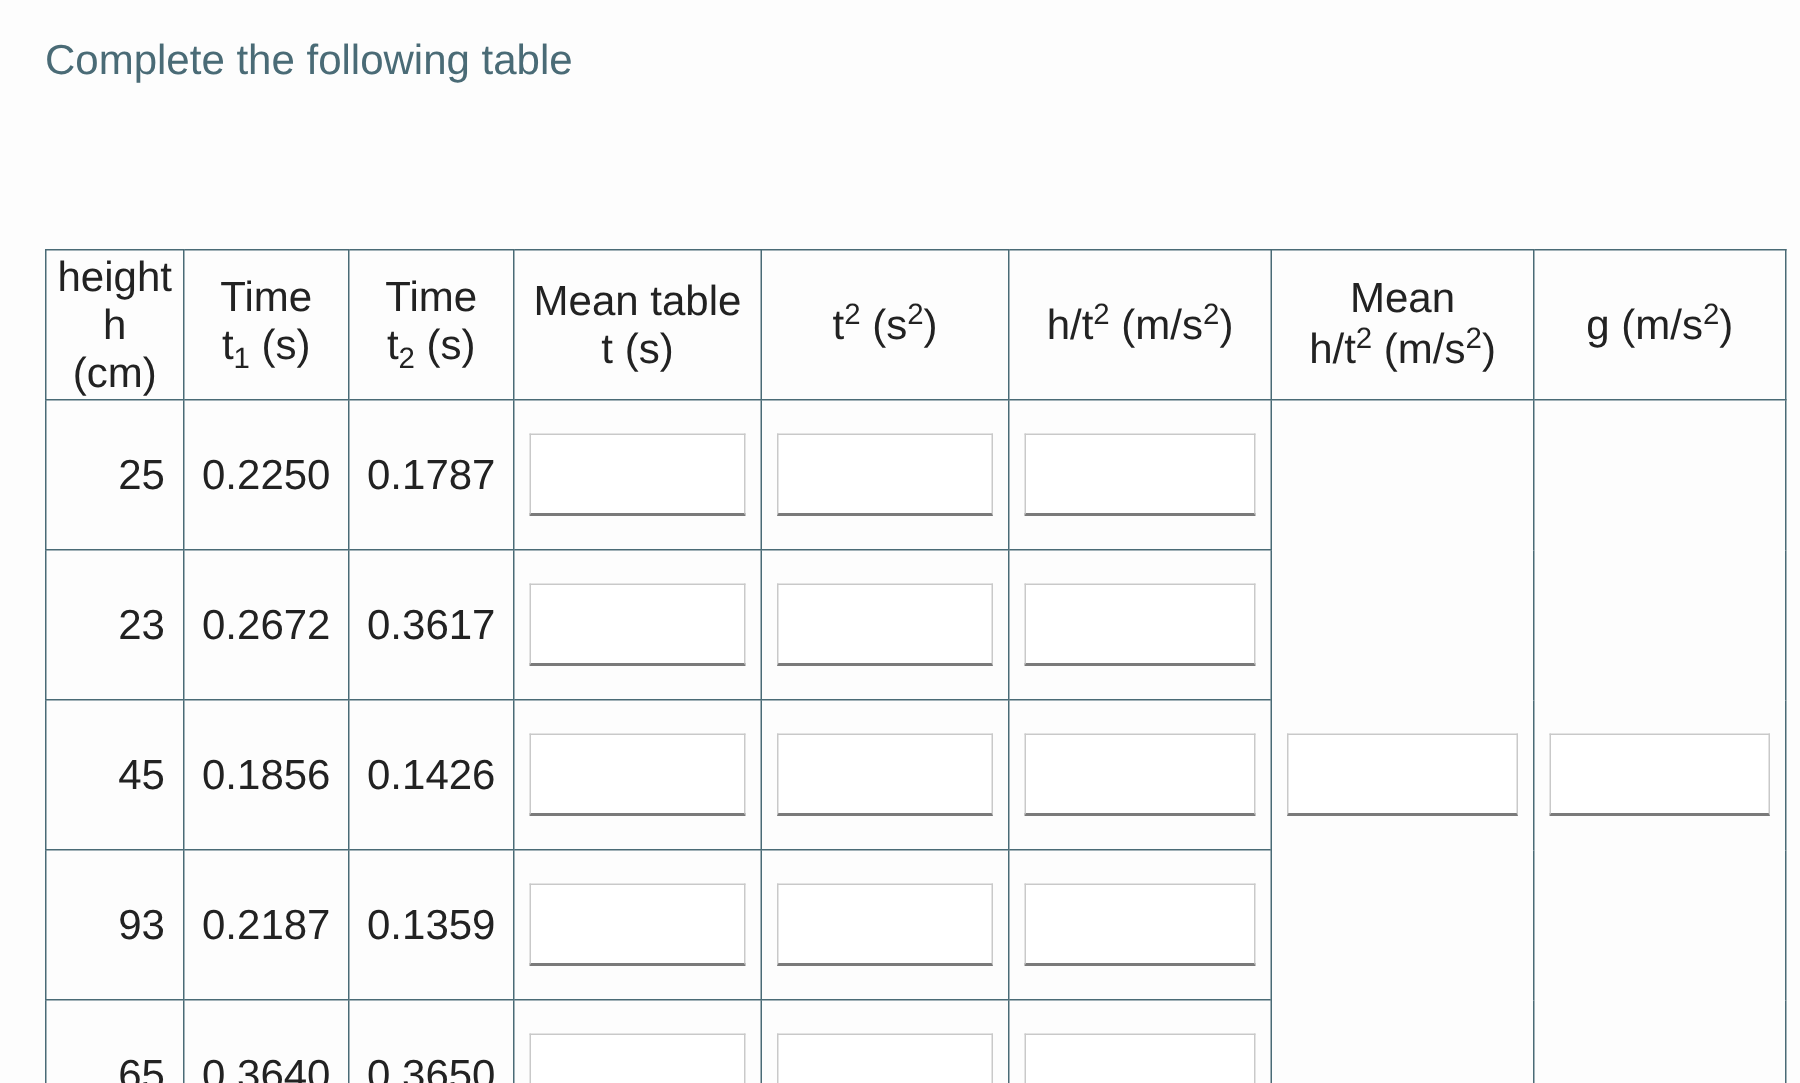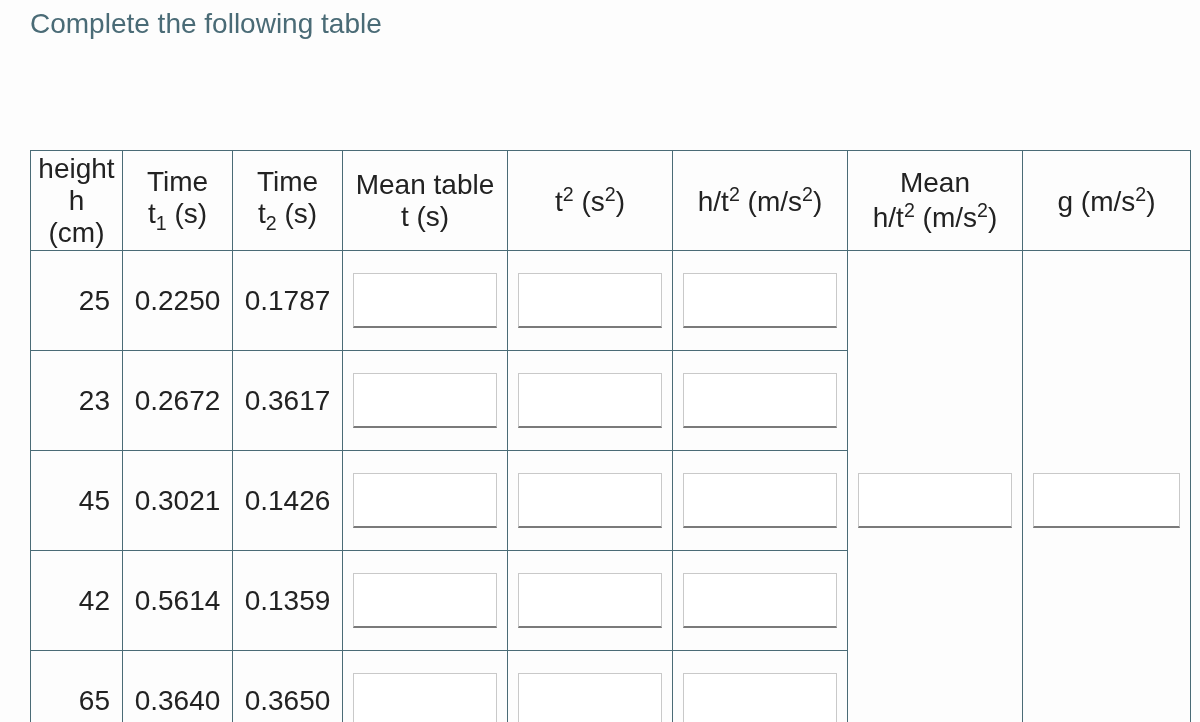--- a/index.html
+++ b/index.html
@@ -10,21 +10,21 @@
     background: #fdfdfd;
     width: 1200px;
   }
   .container {
     width: 1200px;
     padding: 8px 14px 0 30px;
   }
   .instruction {
     font-size: 28px;
     color: #4a6b76;
-    margin: 0 0 110px 0;
+    margin: 16px 0 110px 0;
   }
   table {
     border-collapse: collapse;
     width: 100%;
     table-layout: fixed;
   }
   th, td {
     border: 1px solid #4a6b76;
     text-align: center;
     vertical-align: middle;
@@ -140,35 +140,35 @@
           </td>
         <td>
             <div class="input-cell"></div>
           </td>
         <td>
             <div class="input-cell"></div>
           </td>
       </tr>
       <tr>
         <td class="right-align">45</td>
-        <td>0.3021</td>
+        <td>0.1856</td>
         <td>0.1426</td>
         <td>
             <div class="input-cell"></div>
           </td>
         <td>
             <div class="input-cell"></div>
           </td>
         <td>
             <div class="input-cell"></div>
           </td>
       </tr>
       <tr>
-        <td class="right-align">42</td>
-        <td>0.5614</td>
+        <td class="right-align">93</td>
+        <td>0.2187</td>
         <td>0.1359</td>
         <td>
             <div class="input-cell"></div>
           </td>
         <td>
             <div class="input-cell"></div>
           </td>
         <td>
             <div class="input-cell"></div>
           </td>

